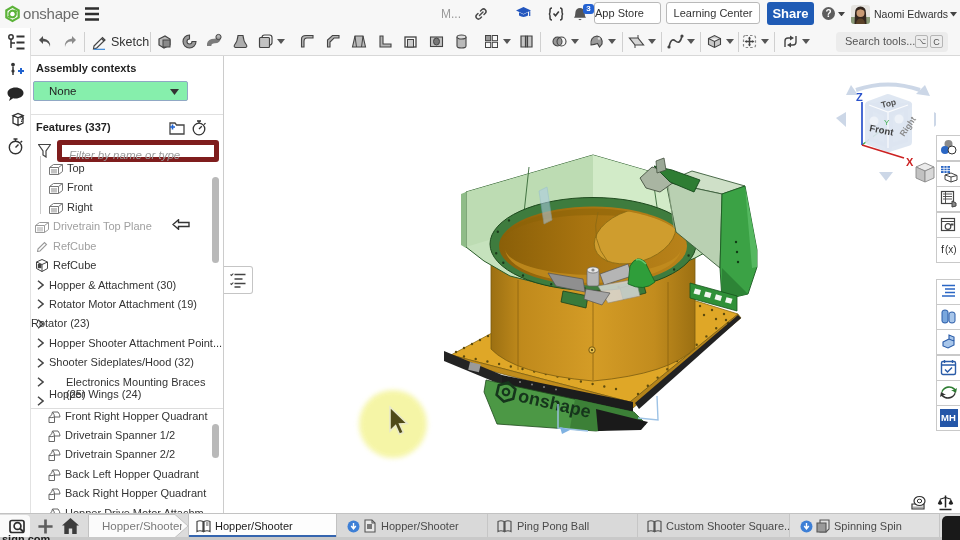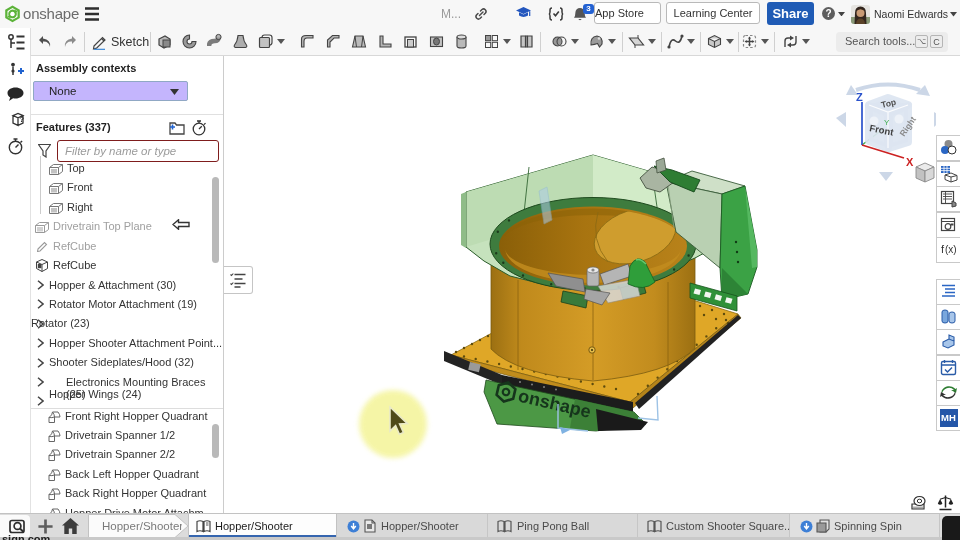--- a/index.html
+++ b/index.html
@@ -231,41 +231,41 @@
       </svg>
   <svg class="abs" style="left:7px;top:82px;" width="17" height="17" viewBox="0 0 17 17">
         <circle cx="8.5" cy="9.5" r="6.2" fill="none" stroke="#333" stroke-width="1.4"></circle>
         <path d="M6.5 1 h4 M8.5 1 v2.2 M13.5 4.5 l1.6-1.6" stroke="#333" stroke-width="1.4"></path>
         <path d="M8.5 9.5 L11.5 6.5" stroke="#333" stroke-width="1.4"></path>
       </svg>
 </div>
 
 <div id="panel" class="abs" style="left:31px;top:56px;width:193px;height:457px;background:#fff;border-right:1px solid #ccc;overflow:hidden;">
   <div class="abs" style="left:5px;top:6px;font-size:11px;font-weight:bold;color:#222;">Assembly contexts</div>
-  <div class="abs" style="left:2px;top:25px;width:155px;height:20px;border:1px solid #90a8c4;border-radius:2px;background:#c4b5fd;">
+  <div class="abs" style="left:2px;top:25px;width:155px;height:20px;border:1px solid #90a8c4;border-radius:2px;background:#86efac;">
     <div class="abs" style="left:15px;top:3px;font-size:11.5px;color:#222;">None</div>
     <svg class="abs" style="right:8px;top:7px;" width="9" height="6" viewBox="0 0 9 6">
           <path d="M0 0 L9 0 L4.5 6 Z" fill="#333"></path>
         </svg>
   </div>
   <div class="abs" style="left:0;top:58px;width:193px;height:1px;background:#e0e0e0;"></div>
   <div class="abs" style="left:5px;top:65px;font-size:11px;font-weight:bold;color:#222;">Features (337)</div>
   <svg class="abs" style="left:138px;top:65px;" width="16" height="14" viewBox="0 0 16 14">
         <path d="M1 2 h5 l1.5 2 H15 v9 H1 Z" fill="none" stroke="#444" stroke-width="1.3"></path>
         <path d="M1 6 h5 M3.5 3.5 v5" stroke="#2163cf" stroke-width="1.6"></path>
       </svg>
   <svg class="abs" style="left:160px;top:64px;" width="16" height="16" viewBox="0 0 16 16">
         <circle cx="8" cy="9" r="5.8" fill="none" stroke="#333" stroke-width="1.3"></circle>
         <path d="M6 1 h4 M8 1 v2.2 M13 4.6 l1.5-1.5 M8 9 L10.8 6.2" stroke="#333" stroke-width="1.3"></path>
       </svg>
 
   <svg class="abs" style="left:7px;top:88px;" width="13" height="14" viewBox="0 0 13 14">
         <path d="M0.5 0.5 h12 L8 7 v6 l-3 -2 V7 Z" fill="none" stroke="#444" stroke-width="1.2"></path>
       </svg>
-  <div class="abs" style="left:26px;top:84px;width:162px;height:22px;border:1px solid #7f1d1d;border-radius:3px;background:#fff;">
+  <div class="abs" style="left:26px;top:84px;width:162px;height:22px;border:5px solid #7f1d1d;border-radius:3px;background:#fff;">
     <div class="abs" style="left:7px;top:4px;font-size:11.5px;font-style:italic;color:#9b9b9b;white-space:nowrap;">Filter by name or type</div>
   </div>
   <div id="tree">
         <div class="abs" style="left:9px;top:100px;width:1px;height:58px;background:#ccc;"></div>
 <svg class="abs" style="left:18px;top:107.5px;" width="14" height="11" viewBox="0 0 14 11">
           <path d="M0.5 10.5 L0.5 3.5 L4.5 0.5 L13.5 0.5 L13.5 7.5 L9.5 10.5 Z" fill="none" stroke="#777" stroke-width="1"></path>
           <path d="M0.5 3.5 L9.5 3.5 L9.5 10.5 M9.5 3.5 L13.5 0.5" fill="none" stroke="#777" stroke-width="1"></path>
           <path d="M2 5 h6 v4.5 h-6 Z" fill="#777" opacity="0.45"></path>
         </svg>
 <div class="abs" style="left:36px;top:105.5px;font-size:11px;color:#333;">Top</div>

